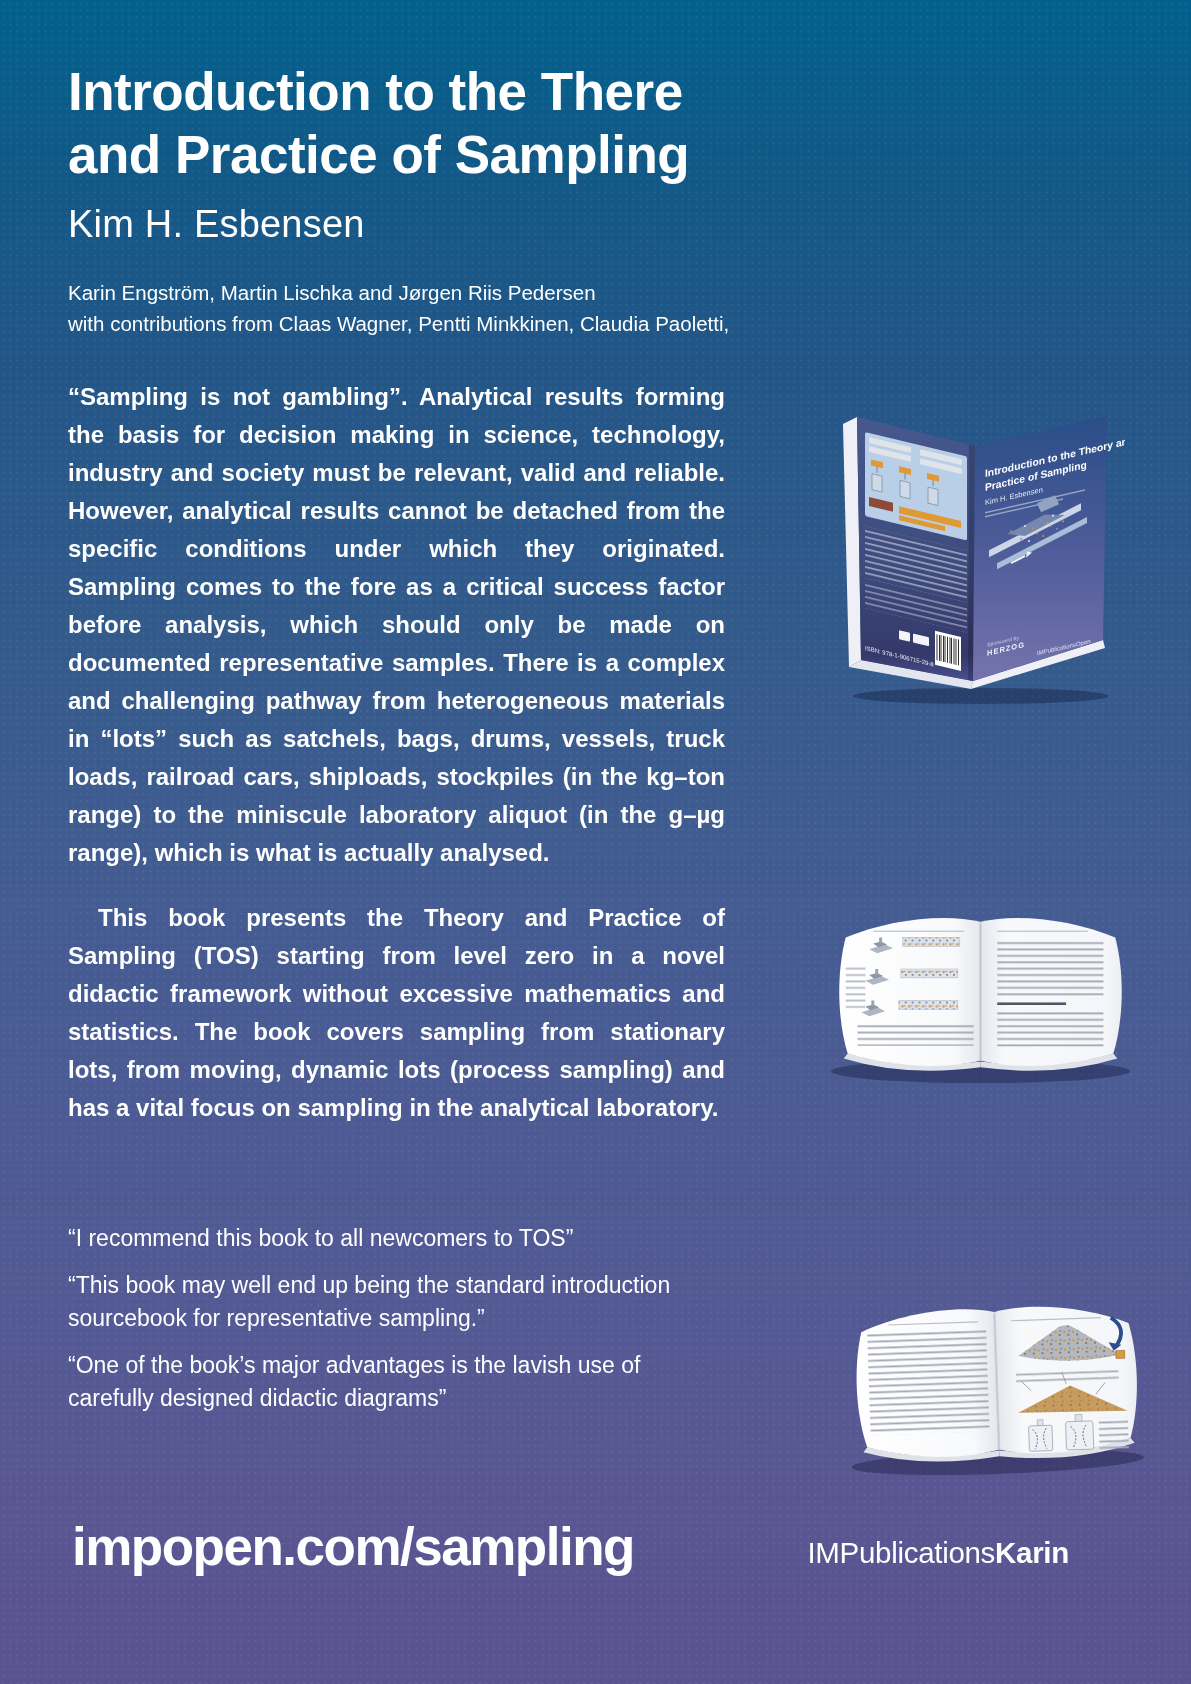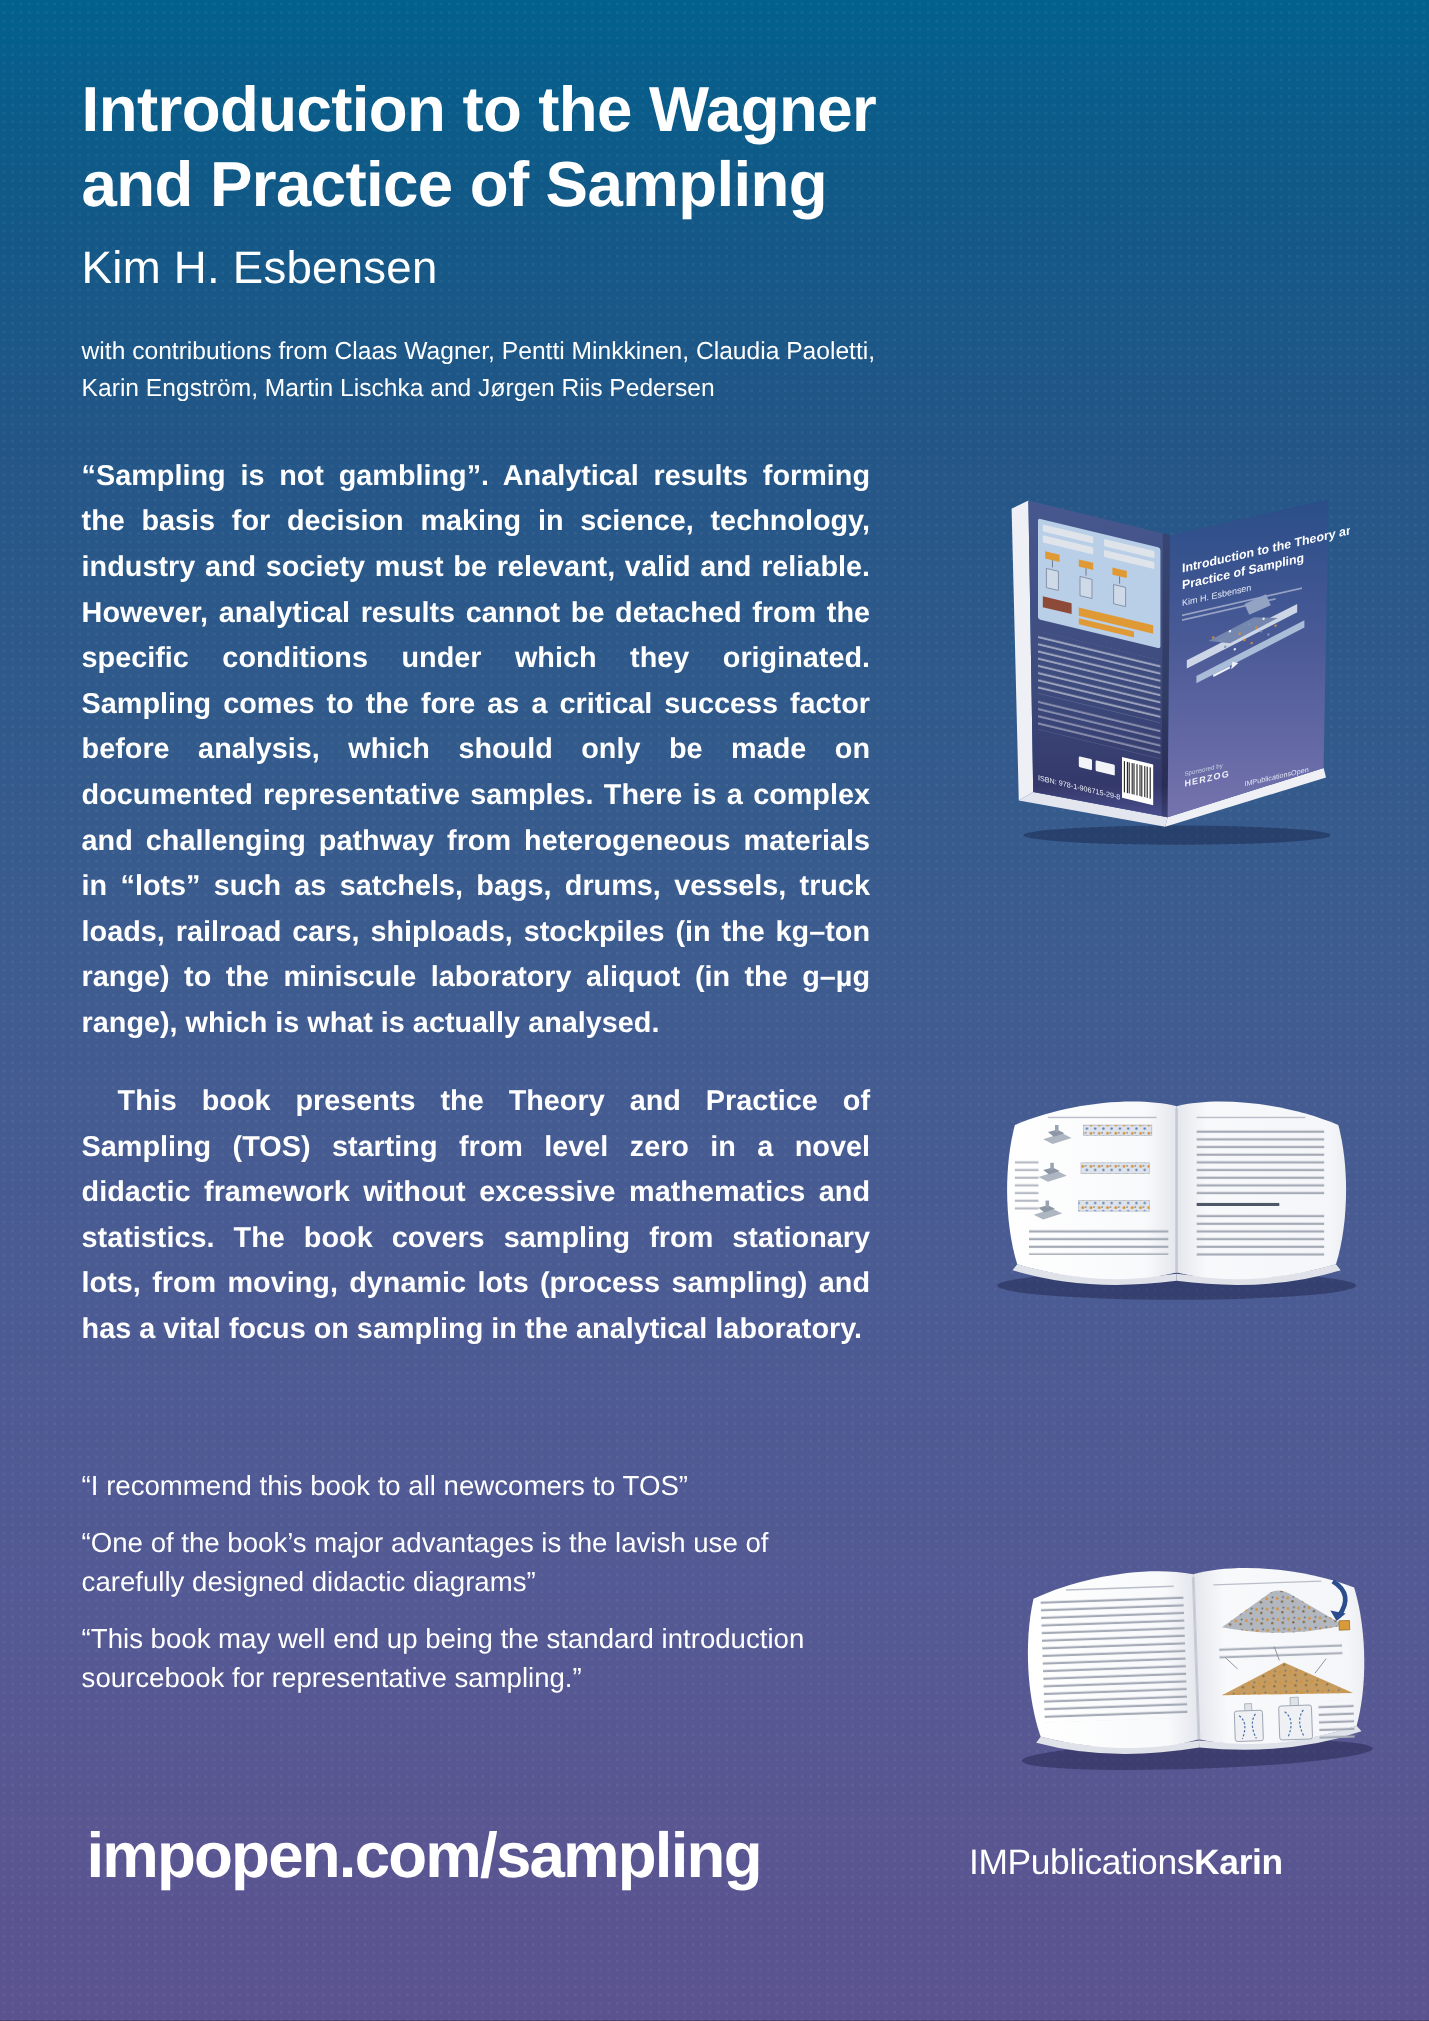--- a/index.html
+++ b/index.html
@@ -56,40 +56,40 @@
   .publisher .light { font-weight:normal; }
   .publisher .bold  { font-weight:bold; }
   svg text { font-family:"Liberation Sans", sans-serif; }
 </style>
 </head>
 <body>
 
 <div class="poster">
 
   <div class="title">
-    <div>Introduction to the Wagner</div>
+    <div>Introduction to the There</div>
     <div>and Practice of Sampling</div>
   </div>
 
   <div class="author">Kim H. Esbensen</div>
 
   <div class="contributors">
+    <div>Karin Engström, Martin Lischka and Jørgen Riis Pedersen</div>
     <div>with contributions from Claas Wagner, Pentti Minkkinen, Claudia Paoletti,</div>
-    <div>Karin Engström, Martin Lischka and Jørgen Riis Pedersen</div>
   </div>
 
   <section class="description">
     <p>“Sampling is not gambling”. Analytical results forming the basis for decision making in science, technology, industry and society must be relevant, valid and reliable. However, analytical results cannot be detached from the specific conditions under which they originated. Sampling comes to the fore as a critical success factor before analysis, which should only be made on documented representative samples. There is a complex and challenging pathway from heterogeneous materials in “lots” such as satchels, bags, drums, vessels, truck loads, railroad cars, shiploads, stockpiles (in the kg–ton range) to the miniscule laboratory aliquot (in the g–µg range), which is what is actually analysed.</p>
     <p>This book presents the Theory and Practice of Sampling (TOS) starting from level zero in a novel didactic framework without excessive mathematics and statistics. The book covers sampling from stationary lots, from moving, dynamic lots (process sampling) and has a vital focus on sampling in the analytical laboratory.</p>
   </section>
 
   <section class="quotes">
     <div class="quote">“I recommend this book to all newcomers to TOS”</div>
+    <div class="quote">“This book may well end up being the standard introduction sourcebook for representative sampling.”</div>
     <div class="quote">“One of the book’s major advantages is the lavish use of carefully designed didactic diagrams”</div>
-    <div class="quote">“This book may well end up being the standard introduction sourcebook for representative sampling.”</div>
   </section>
 
   <figure class="book book1">
     <svg viewBox="0 0 292 300" width="292" height="300">
       <defs>
         <linearGradient id="bk" x1="0" y1="0" x2="0" y2="1">
           <stop offset="0" stop-color="#47588f"></stop>
             <stop offset="0.6" stop-color="#3d4a7c"></stop>
           <stop offset="0.9" stop-color="#34386a"></stop>
             <stop offset="1" stop-color="#4b4f8e"></stop>

